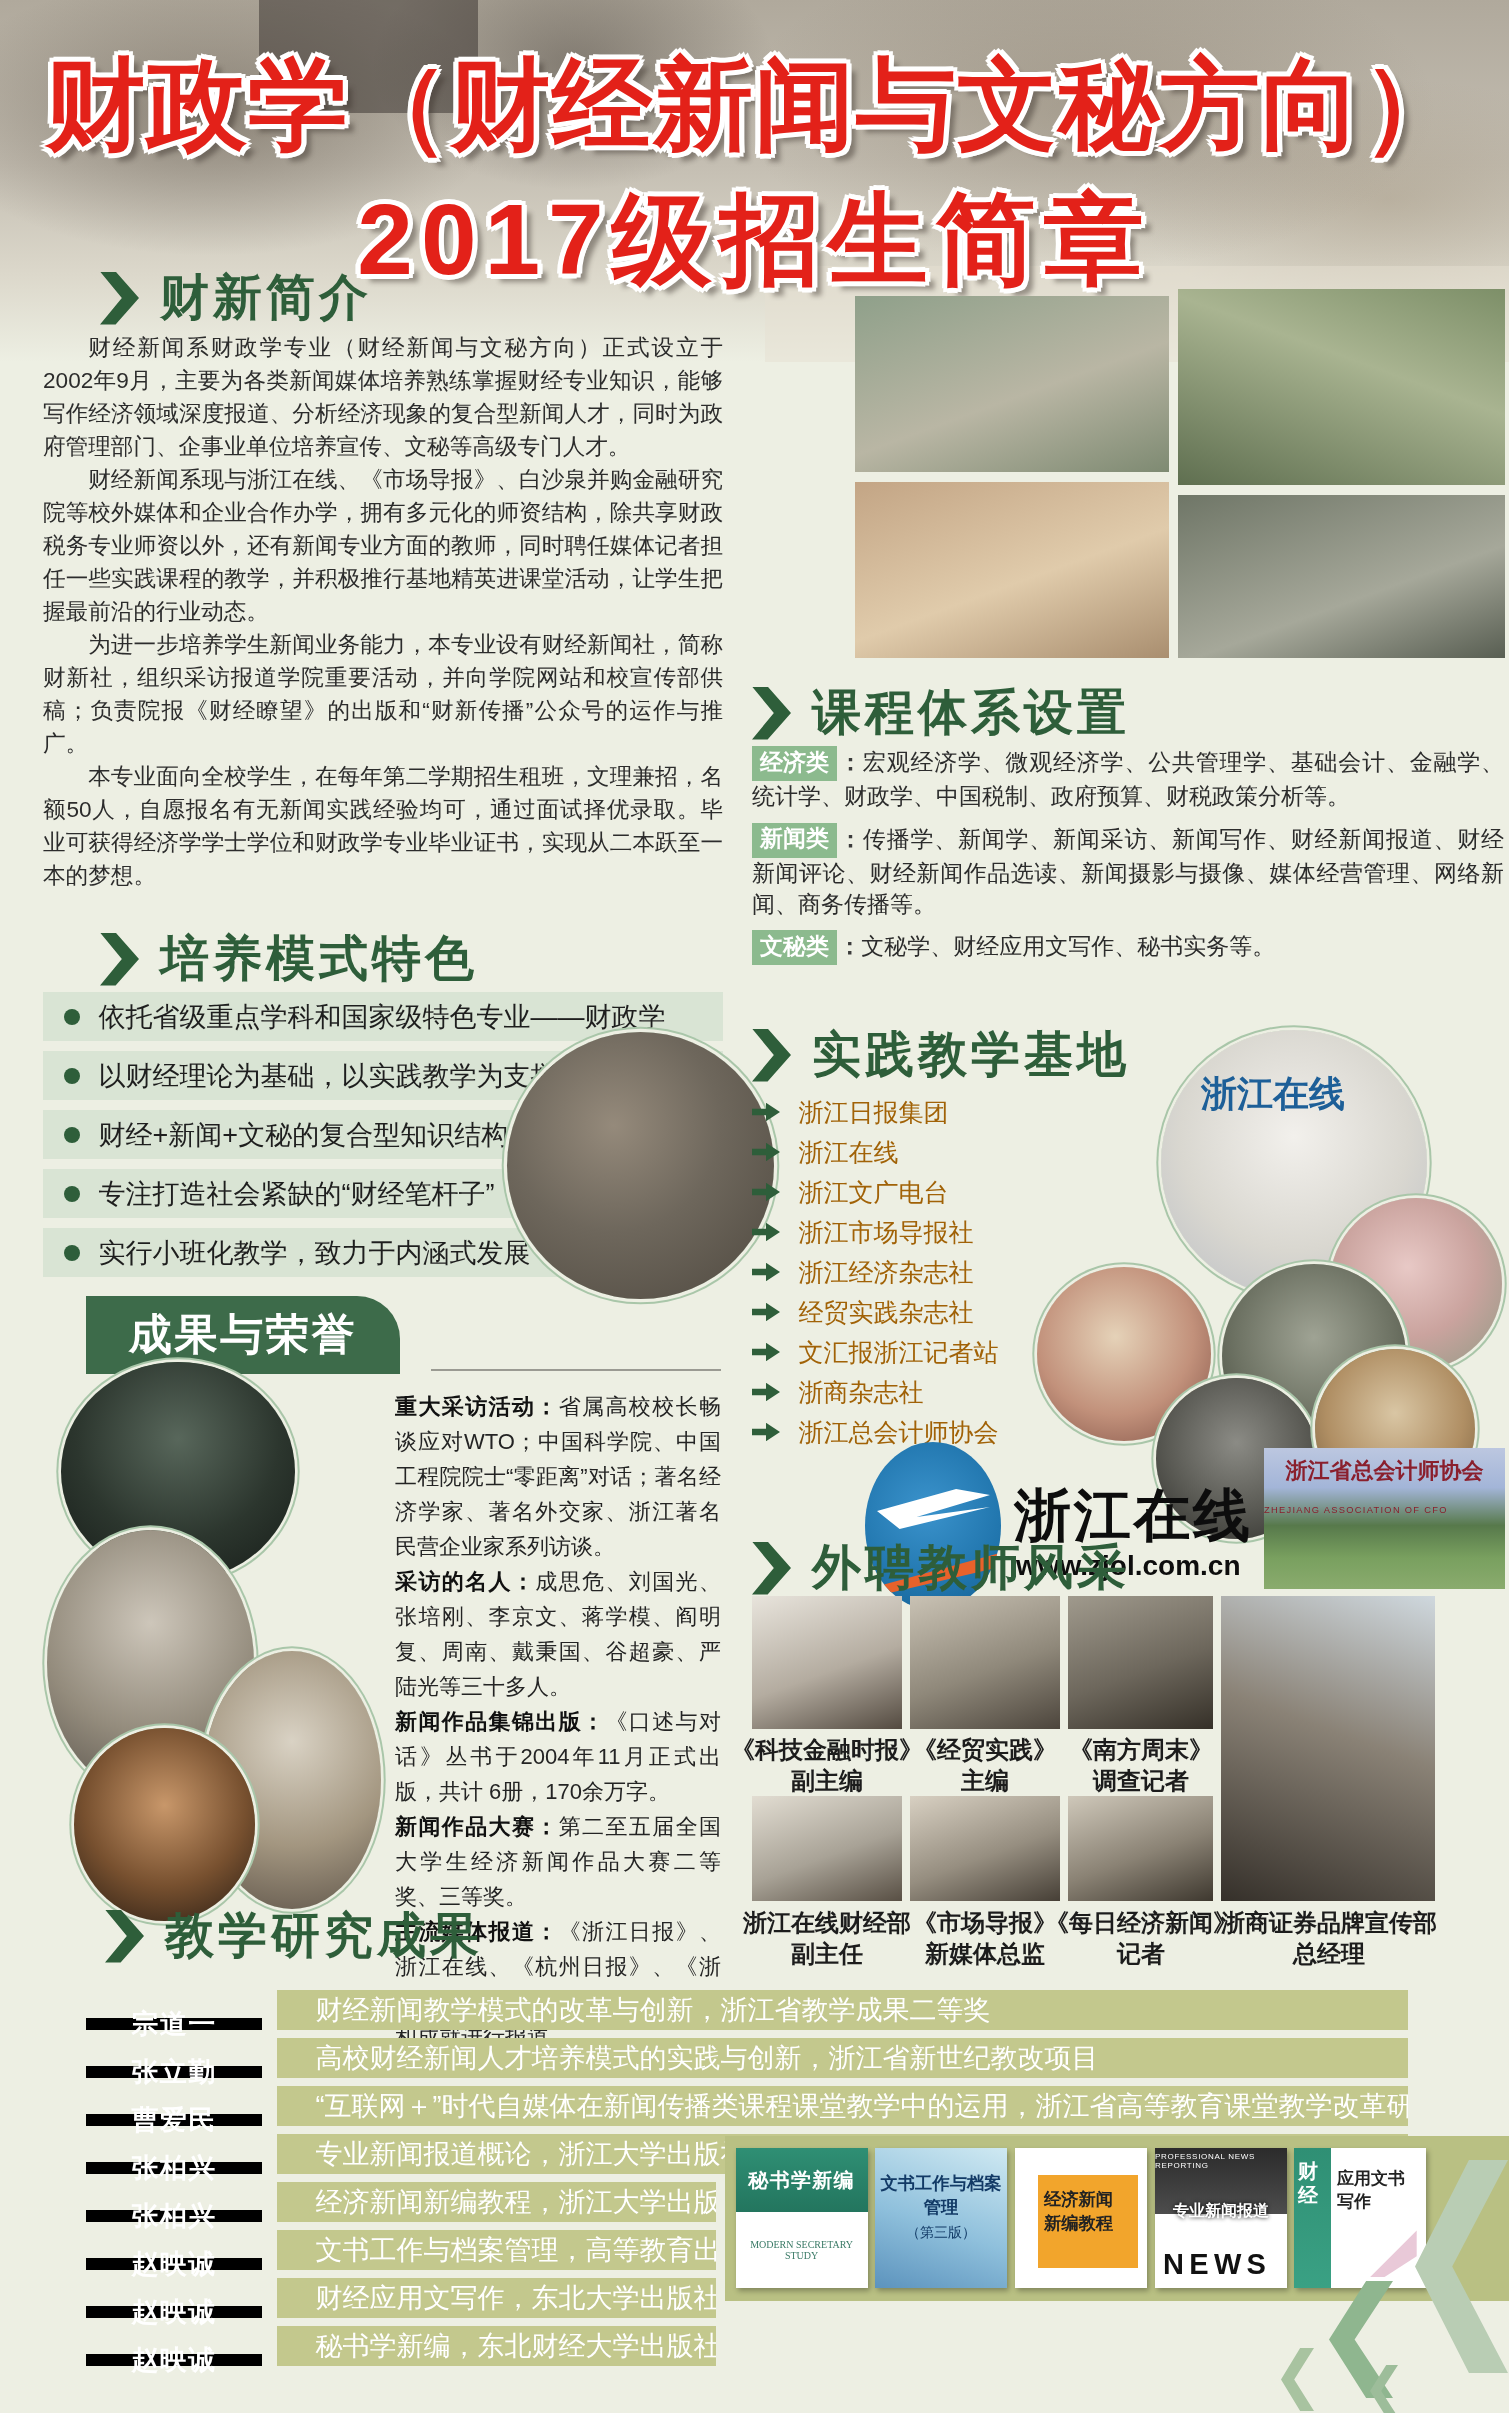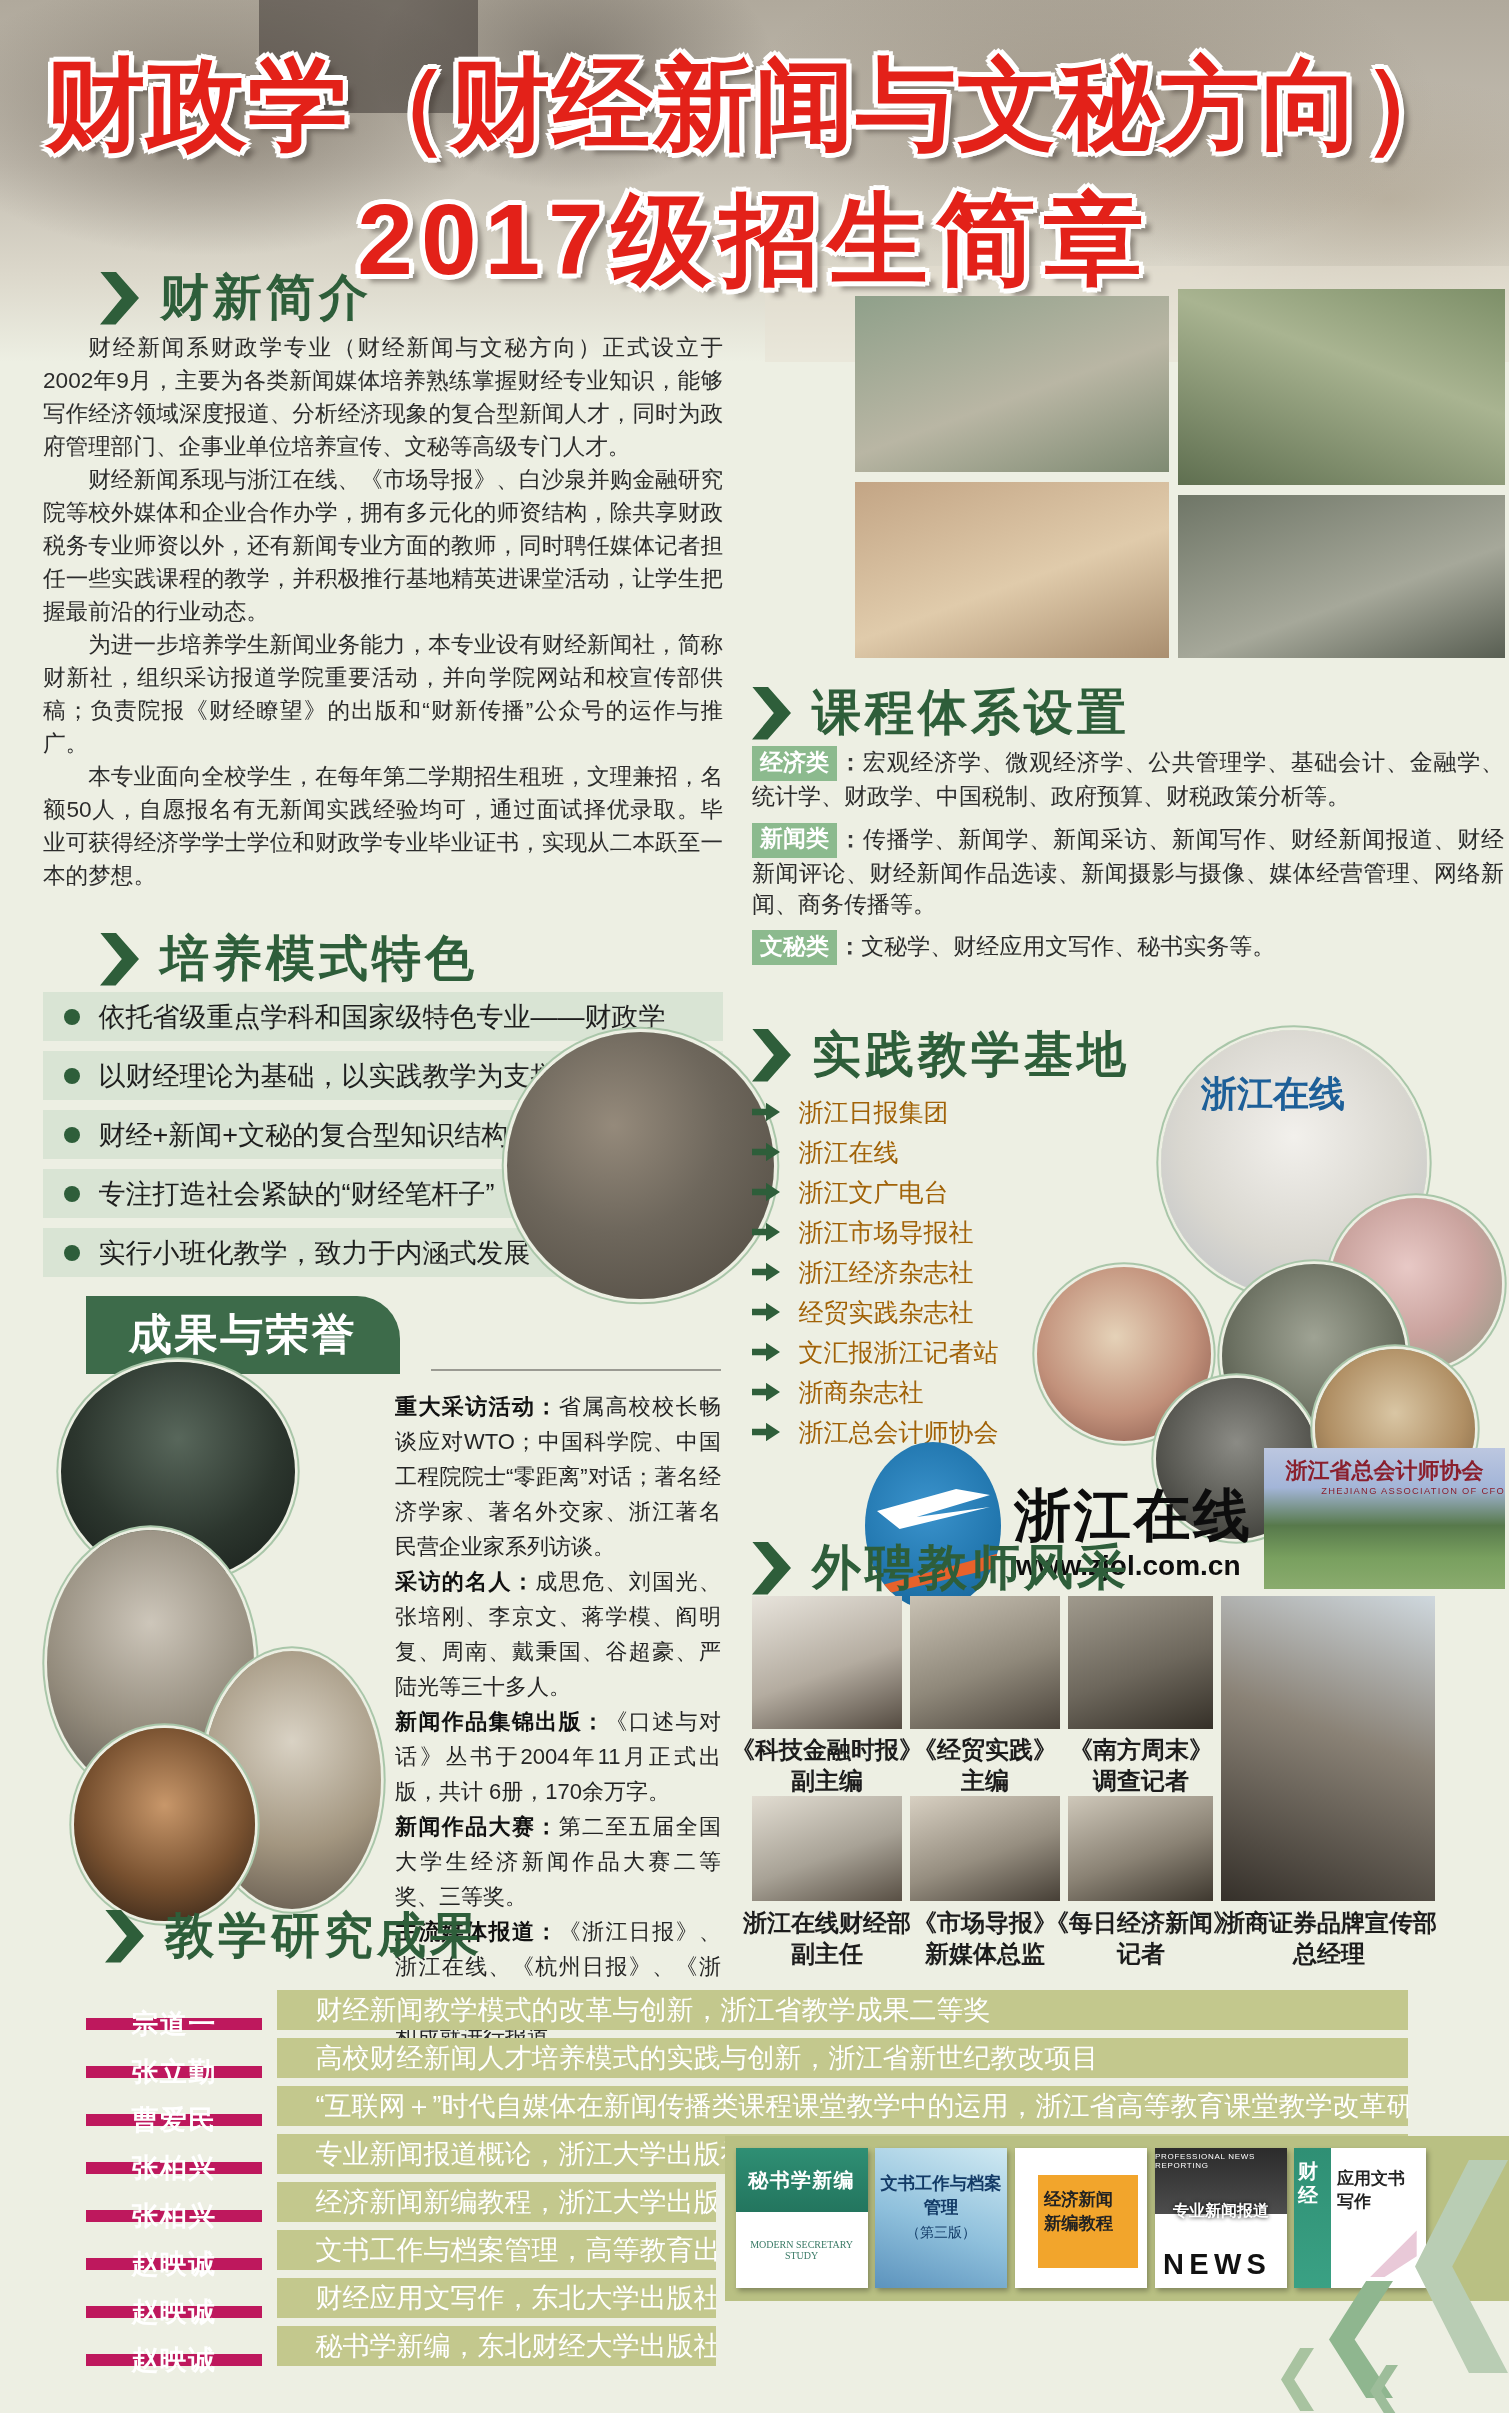--- a/index.html
+++ b/index.html
@@ -83,21 +83,21 @@
     background:radial-gradient(circle at 45% 40%,#3b93cc 0%,#2176ae 60%,#155f92 100%);overflow:hidden;}
   .zjol-ell .swirl{position:absolute;left:12px;top:47px;width:113px;height:40px;background:#fff;
     clip-path:polygon(0 55%,70% 0,100% 15%,35% 70%,100% 45%,20% 100%);}
   .zjol-ell .swoosh{position:absolute;left:-13.3px;bottom:18.6px;width:153px;height:31px;background:#e8622b;
     clip-path:polygon(0 80%,100% 0,100% 45%,12% 100%);transform:rotate(-6deg);}
   .zjol-name{position:absolute;left:1014px;top:1478px;font-size:57px;font-weight:900;color:#0d0d0d;letter-spacing:2.7px;}
   .zjol-url{position:absolute;left:1016px;top:1550px;font-size:28px;font-weight:bold;color:#0d0d0d;}
   .cfo{position:absolute;left:1264px;top:1448px;width:241px;height:141px;z-index:5;
     background:linear-gradient(180deg,#bcc7e0 0%,#a3b5d8 28%,#57794b 55%,#79a05f 78%,#8aab6e 100%);}
   .cfo .t{color:#8a1f2d;font-weight:bold;font-size:22px;text-align:center;margin-top:8px;}
-  .cfo .s{color:#8a1f2d;font-size:9.3px;text-align:right;letter-spacing:1.3px;margin-top:0;}
+  .cfo .s{color:#8a1f2d;font-size:9.3px;text-align:left;letter-spacing:1.3px;margin-top:19px;}
 
   
   .banner{position:absolute;left:86px;top:1296px;width:314px;height:78px;background:#3d6b4a;
     border-radius:0 43px 0 0;color:#fff;display:flex;align-items:center;justify-content:center;
     font-size:43px;font-weight:bold;letter-spacing:2.7px;}
   .banner-line{position:absolute;left:431px;top:1369px;width:290px;height:2px;background:#9a9a92;}
   .honors-text{position:absolute;left:395px;top:1389px;width:326px;font-size:22px;line-height:35px;
     color:#242424;text-align:justify;}
   .honors-text p{margin:0;}
   .honors-text b{color:#111;}
@@ -121,21 +121,21 @@
   .cap2{left:885px;top:1734px;width:200px;}
   .cap3{left:1041px;top:1734px;width:200px;}
   .cap4{left:727px;top:1907px;width:200px;}
   .cap5{left:885px;top:1907px;width:200px;}
   .cap6{left:1041px;top:1907px;width:200px;}
   .cap7{left:1216px;top:1907px;width:226px;}
 
   
   .research-rows{position:absolute;left:86px;top:1990px;width:1337px;}
   .rrow{display:flex;gap:14.6px;margin-bottom:8px;height:40px;}
-  .rname{flex:0 0 176px;background:#be185d;color:#fff;font-size:27px;font-weight:bold;
+  .rname{flex:0 0 176px;background:#000000;color:#fff;font-size:27px;font-weight:bold;
          display:flex;align-items:center;justify-content:center;letter-spacing:1.3px;margin-top:28px;}
   .rbar{background:#c3c88d;color:#fff;font-size:27px;display:flex;align-items:center;
         padding-left:39px;box-sizing:border-box;white-space:nowrap;overflow:hidden;}
   .rbar.long{width:1131px;}
   .rbar.short{width:439px;}
 
   
   .band{position:absolute;left:725px;top:2136px;width:784px;height:165px;background:#b9c083;z-index:10;}
   .book{position:absolute;top:12px;width:132px;height:140px;background:#fff;
         box-shadow:2px 2.7px 5.3px rgba(0,0,0,.3);overflow:hidden;}

